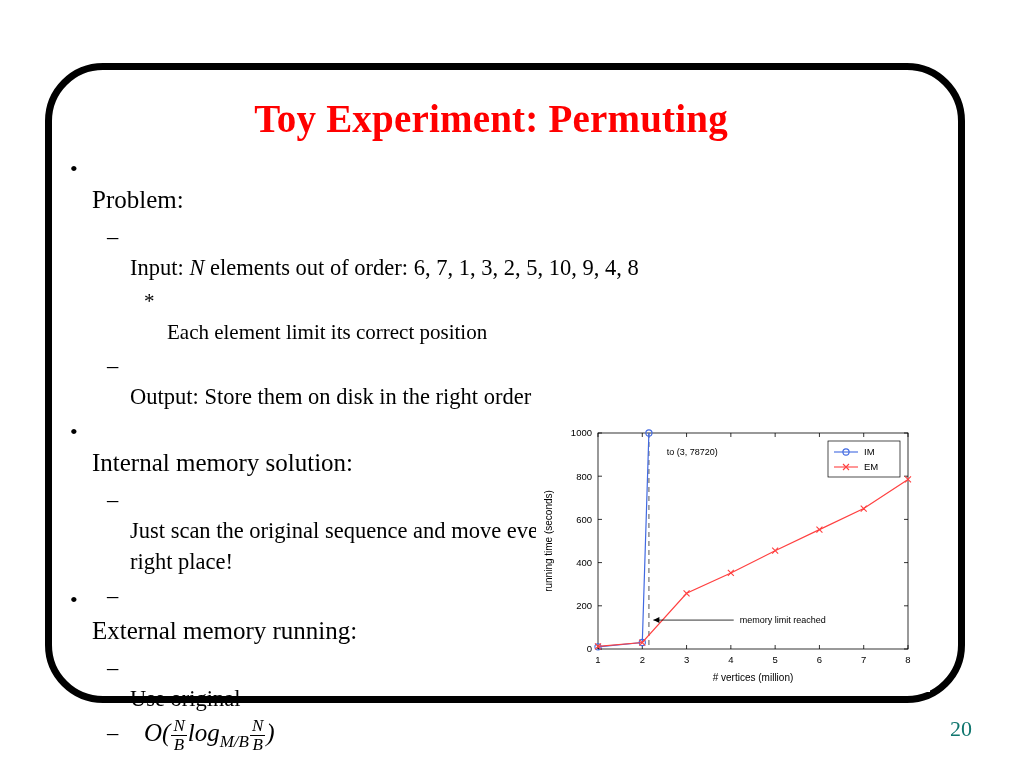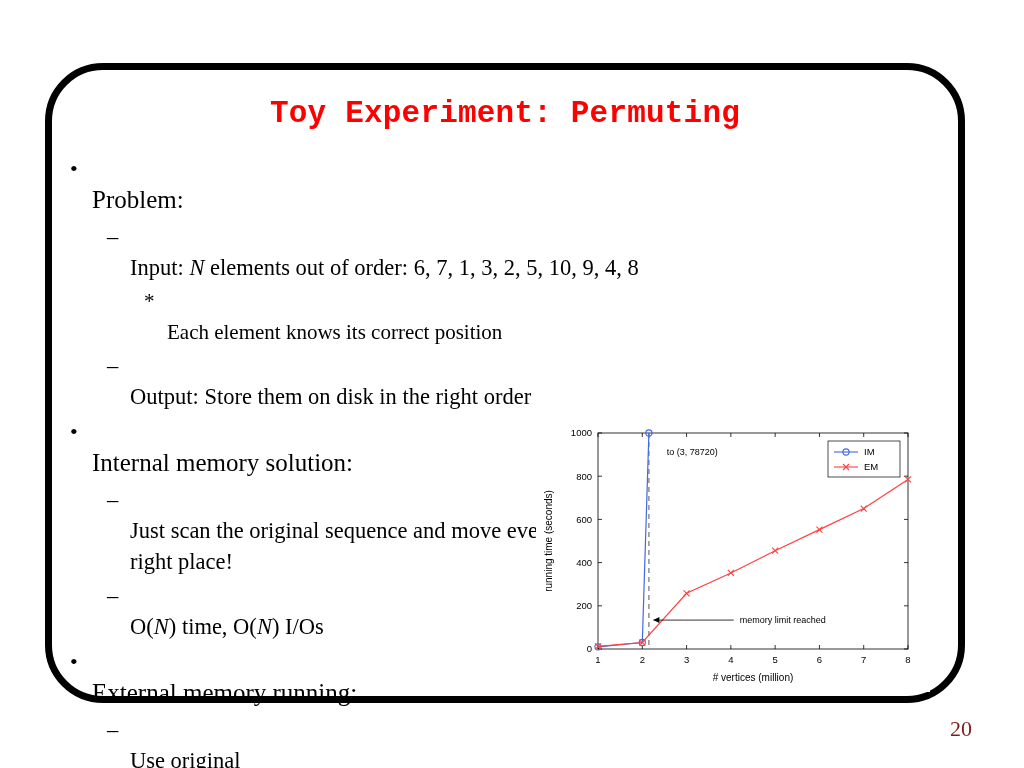--- a/index.html
+++ b/index.html
@@ -24,29 +24,29 @@
     height: 640px;
     border: 7px solid #000000;
     border-radius: 58px;
     box-sizing: border-box;
     background: #ffffff;
   }
 
   
   .slide-title {
     position: absolute;
-    left: 45px;
+    left: 31px;
     top: 96px;
     width: 920px;
     text-align: center;
     color: #ff0000;
     font-weight: bold;
-    font-size: 31px;
+    font-size: 39px;
     letter-spacing: 0.2px;
-    font-family: Liberation Mono, monospace;
+    font-family: Liberation Serif, serif;
   }
 
   
   .body {
     position: absolute;
     left: 62px;
     top: 152px;
     width: 640px;
     color: #000000;
   }
@@ -124,21 +124,21 @@
     background: #ffffff;
   }
   .chart-box svg { display: block; }
 
   
   .page-num {
     position: absolute;
     right: 52px;
     bottom: 26px;
     font-size: 22px;
-    color: #7f1d1d;
+    color: #0f766e;
     font-family: "Liberation Serif", serif;
   }
 </style>
 </head>
 <body>
 
 <div class="slide-frame"></div>
 
 <div class="slide-title">Toy Experiment: Permuting</div>
 
@@ -149,41 +149,40 @@
     <span class="txt">Problem:</span>
   </div>
 
   <div class="lvl2">
     <span class="marker">–</span>
     <span class="txt">Input: <i>N</i> elements out of order: 6, 7, 1, 3, 2, 5, 10, 9, 4, 8</span>
   </div>
 
   <div class="lvl3">
     <span class="marker">*</span>
-    <span class="txt">Each element knows its correct position</span>
+    <span class="txt">Each element limit its correct position</span>
   </div>
 
   <div class="lvl2">
     <span class="marker">–</span>
     <span class="txt">Output: Store them on disk in the right order</span>
   </div>
 
   <div class="lvl1">
     <span class="marker">•</span>
     <span class="txt">Internal memory solution:</span>
   </div>
 
   <div class="lvl2">
     <span class="marker">–</span>
     <span class="txt wrap-narrow">Just scan the original sequence and move every element in the right place!</span>
   </div>
 
   <div class="lvl2">
     <span class="marker">–</span>
-    <span class="txt">O(<i>N</i>) time, O(<i>N</i>) I/Os</span>
   </div>
 
   <div class="lvl1">
     <span class="marker">•</span>
     <span class="txt">External memory running:</span>
   </div>
 
   <div class="lvl2">
     <span class="marker">–</span>
     <span class="txt">Use original</span>

